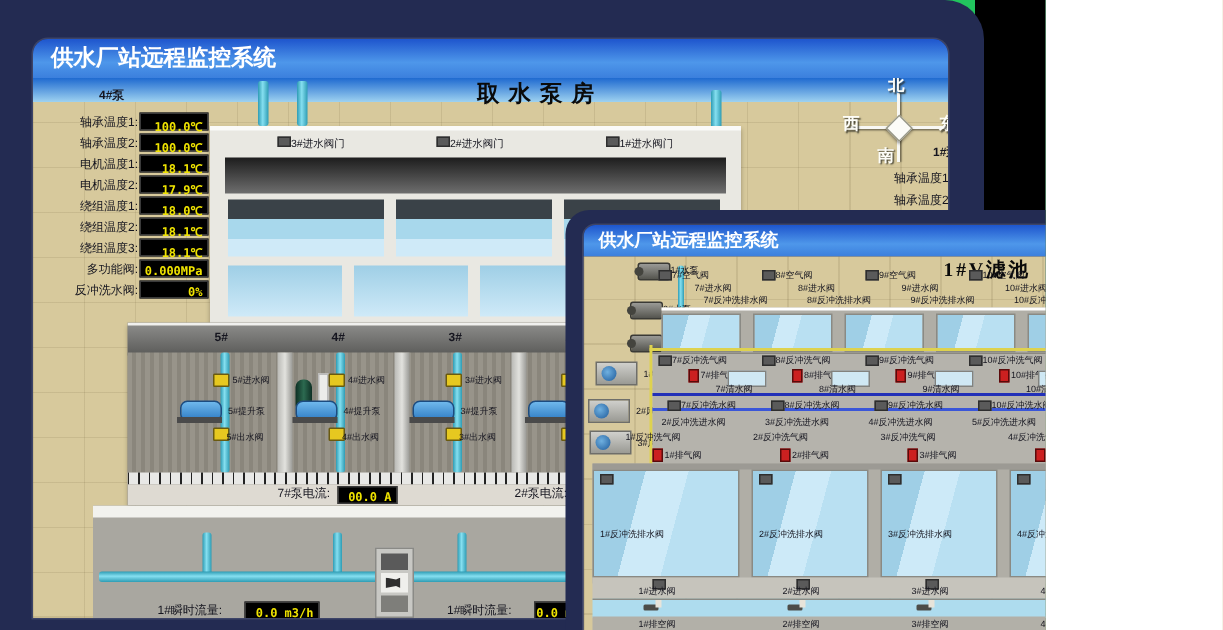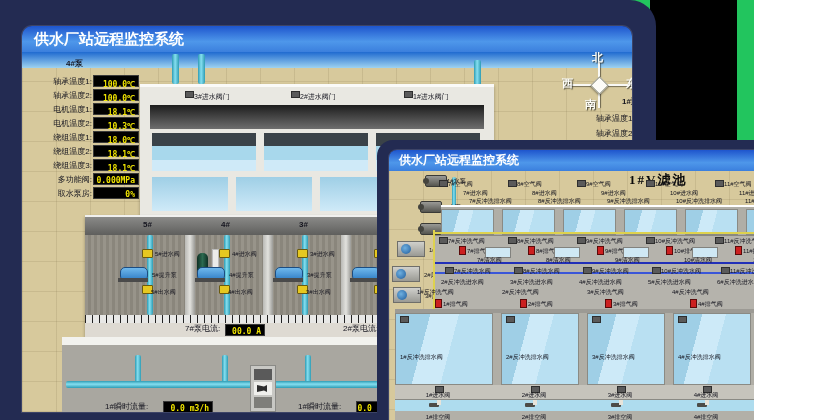--- a/index.html
+++ b/index.html
@@ -1,16 +1,16 @@
 <!DOCTYPE html>
 <html><head>
 <meta charset="utf-8">
 <style>
   html,body{margin:0;padding:0;background:#fff;}
-  .canvas{position:relative;width:754px;height:420px;overflow:hidden;background:#22c55e;
+  .canvas{position:relative;width:697px;height:420px;overflow:hidden;background:#22c55e;
           font-family:"Liberation Sans",sans-serif;}
   .black-panel{position:absolute;left:650px;top:0;width:87px;height:150px;background:#000;}
   .card{position:absolute;background:#232b52;}
   .card-back{left:0;top:0;width:656px;height:420px;border-radius:0 26px 0 0;}
   .card-front{left:377px;top:140px;width:441px;height:300px;border-radius:16px 16px 0 0;}
   .win{position:absolute;overflow:hidden;box-shadow:0 0 0 1px rgba(255,255,255,.12);}
   .titlebar{position:absolute;left:0;top:0;width:100%;
             background:linear-gradient(180deg,#1e55cd 0%,#4e97ea 60%,#3b7fdd 100%);
             color:#fff;font-weight:bold;white-space:nowrap;}
   .scene{position:absolute;left:0;width:100%;overflow:hidden;
@@ -91,43 +91,44 @@
 <div class="canvas">
   <div class="black-panel"></div>
 
   <div class="card card-back">
     <div class="win" style="left:22px;top:26px;width:610px;height:386px;border-radius:10px 10px 0 0;">
       <div class="titlebar" style="height:26px;font-size:15px;line-height:26px;padding-left:12px;">
         <span>供水厂站远程监控系统</span>
       </div>
       <div class="scene" style="top:26px;height:360px;">
         <div class="sky"></div>
+        <div class="scene-title" style="left:296px;top:1px;font-size:15px;letter-spacing:6px;">取水泵房</div>
 
         <div class="pipe-v" style="left:150px;top:2px;width:7px;height:30px;"></div>
         <div class="pipe-v" style="left:176px;top:2px;width:7px;height:30px;"></div>
         <div class="pipe-v" style="left:452px;top:8px;width:7px;height:26px;"></div>
 
         <div class="lbl lbl8" style="left:44px;top:8px;font-weight:bold;">4#泵</div>
         <div class="lbl lbl8" style="left:24px;top:26px;width:46px;text-align:right;">轴承温度1:</div>
         <div class="dbox" style="left:71px;top:23px;width:46px;">100.0℃</div>
         <div class="lbl lbl8" style="left:24px;top:40px;width:46px;text-align:right;">轴承温度2:</div>
         <div class="dbox" style="left:71px;top:37px;width:46px;">100.0℃</div>
         <div class="lbl lbl8" style="left:24px;top:54px;width:46px;text-align:right;">电机温度1:</div>
         <div class="dbox" style="left:71px;top:51px;width:46px;">18.1℃</div>
         <div class="lbl lbl8" style="left:24px;top:68px;width:46px;text-align:right;">电机温度2:</div>
-        <div class="dbox" style="left:71px;top:65px;width:46px;">10.3℃</div>
+        <div class="dbox" style="left:71px;top:65px;width:46px;">17.9℃</div>
         <div class="lbl lbl8" style="left:24px;top:82px;width:46px;text-align:right;">绕组温度1:</div>
         <div class="dbox" style="left:71px;top:79px;width:46px;">18.0℃</div>
         <div class="lbl lbl8" style="left:24px;top:96px;width:46px;text-align:right;">绕组温度2:</div>
         <div class="dbox" style="left:71px;top:93px;width:46px;">18.1℃</div>
         <div class="lbl lbl8" style="left:24px;top:110px;width:46px;text-align:right;">绕组温度3:</div>
         <div class="dbox" style="left:71px;top:107px;width:46px;">18.1℃</div>
         <div class="lbl lbl8" style="left:24px;top:124px;width:46px;text-align:right;">多功能阀:</div>
         <div class="dbox" style="left:71px;top:121px;width:46px;">0.000MPa</div>
-        <div class="lbl lbl8" style="left:24px;top:138px;width:46px;text-align:right;">取水泵房:</div>
+        <div class="lbl lbl8" style="left:24px;top:138px;width:46px;text-align:right;">反冲洗水阀:</div>
         <div class="dbox" style="left:71px;top:135px;width:46px;">0%</div>
 
         <div class="reservoir" style="left:118px;top:32px;width:354px;height:132px;">
           <div class="valve-g" style="left:45px;top:4px;"></div>
           <div class="lbl" style="left:54px;top:6px;">3#进水阀门</div>
           <div class="valve-g" style="left:151px;top:4px;"></div>
           <div class="lbl" style="left:160px;top:6px;">2#进水阀门</div>
           <div class="valve-g" style="left:264px;top:4px;"></div>
           <div class="lbl" style="left:273px;top:6px;">1#进水阀门</div>
           <div class="res-band" style="left:10px;top:18px;width:334px;height:24px;"></div>

